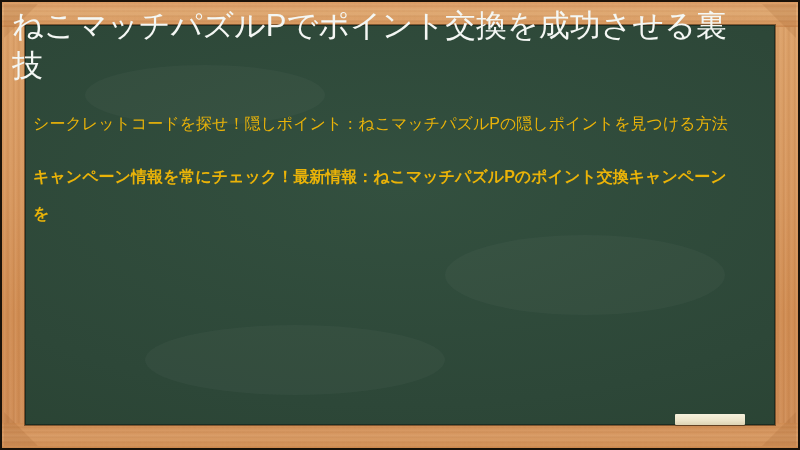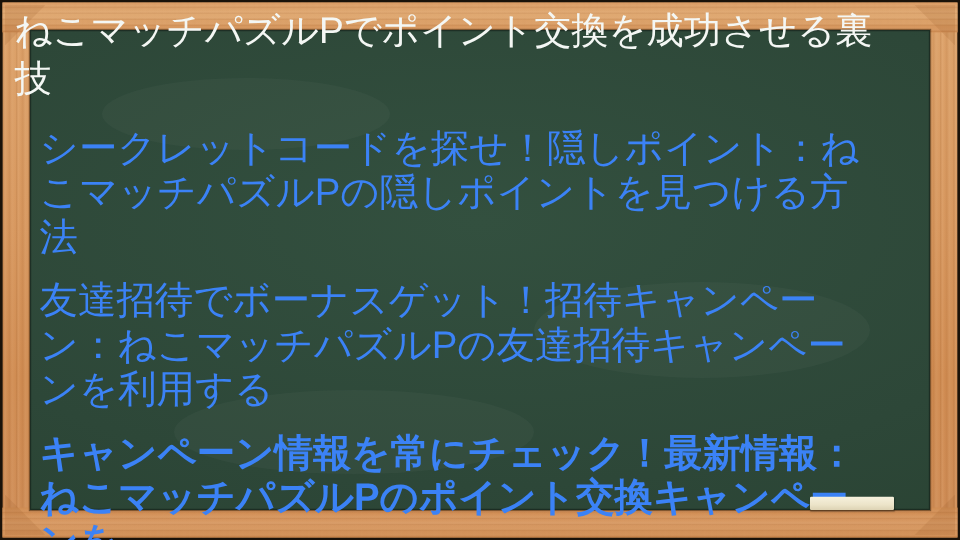--- a/index.html
+++ b/index.html
@@ -119,23 +119,23 @@
     color: #f4f7f4;
     white-space: pre-wrap;
   }
 
   .topic-list {
     list-style: none;
     margin: 0;
     padding: 19px 18px 0 33px;
   }
   .topic-item {
-    font-size: 32px;
+    font-size: 16px;
     line-height: 37px;
-    color: #3b82f6;
+    color: #eab308;
     margin: 0 0 16px 0;
     letter-spacing: 0px;
     word-break: break-all;
   }
   .topic-item:last-child { margin-bottom: 0; font-weight: bold; }
 
   
   .chalk-tray {
     position: absolute;
     left: 675px;
@@ -165,20 +165,19 @@
     <div class="smudge" style="left:60px;  top:40px;  width:240px; height:60px;"></div>
     <div class="smudge" style="left:420px; top:210px; width:280px; height:80px;"></div>
     <div class="smudge" style="left:120px; top:300px; width:300px; height:70px;"></div>
   </div>
 
   <div class="board-content">
     <h1 class="board-title">ねこマッチパズルPでポイント交換を成功させる裏技</h1>
 
     <ul class="topic-list">
       <li class="topic-item">シークレットコードを探せ！隠しポイント：ねこマッチパズルPの隠しポイントを見つける方法</li>
-      <li class="topic-item">友達招待でボーナスゲット！招待キャンペーン：ねこマッチパズルPの友達招待キャンペーンを利用する</li>
       <li class="topic-item">キャンペーン情報を常にチェック！最新情報：ねこマッチパズルPのポイント交換キャンペーンを</li>
     </ul>
   </div>
 
   <div class="chalk-tray"></div>
 
 </div>
 
 </body></html>

